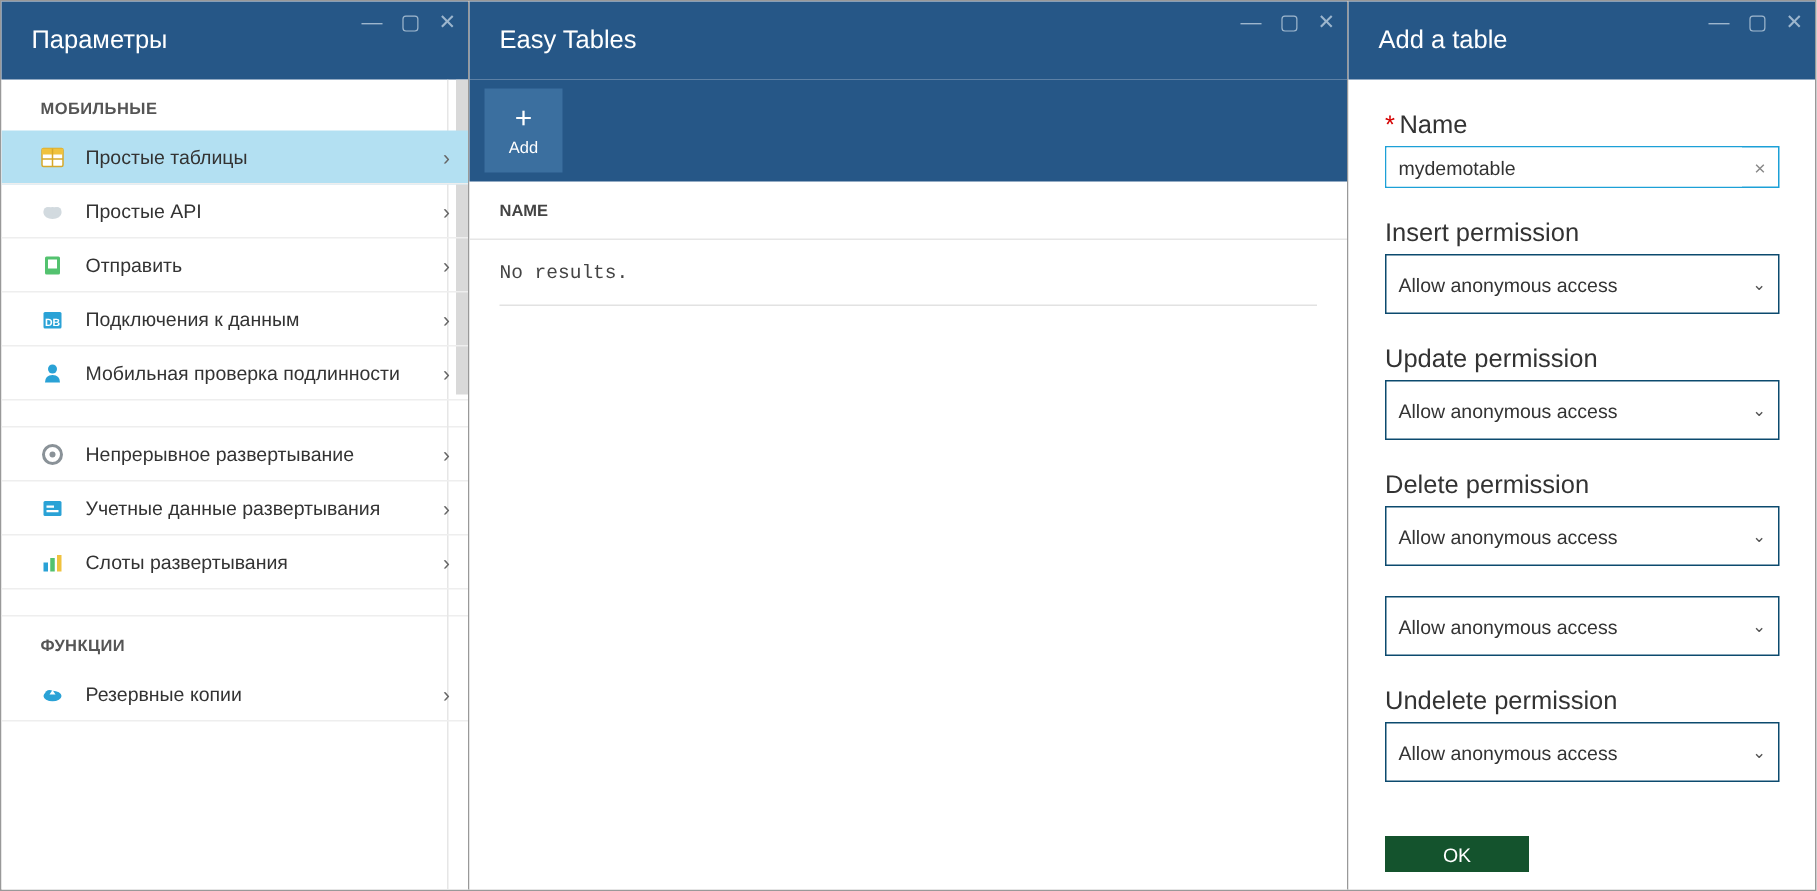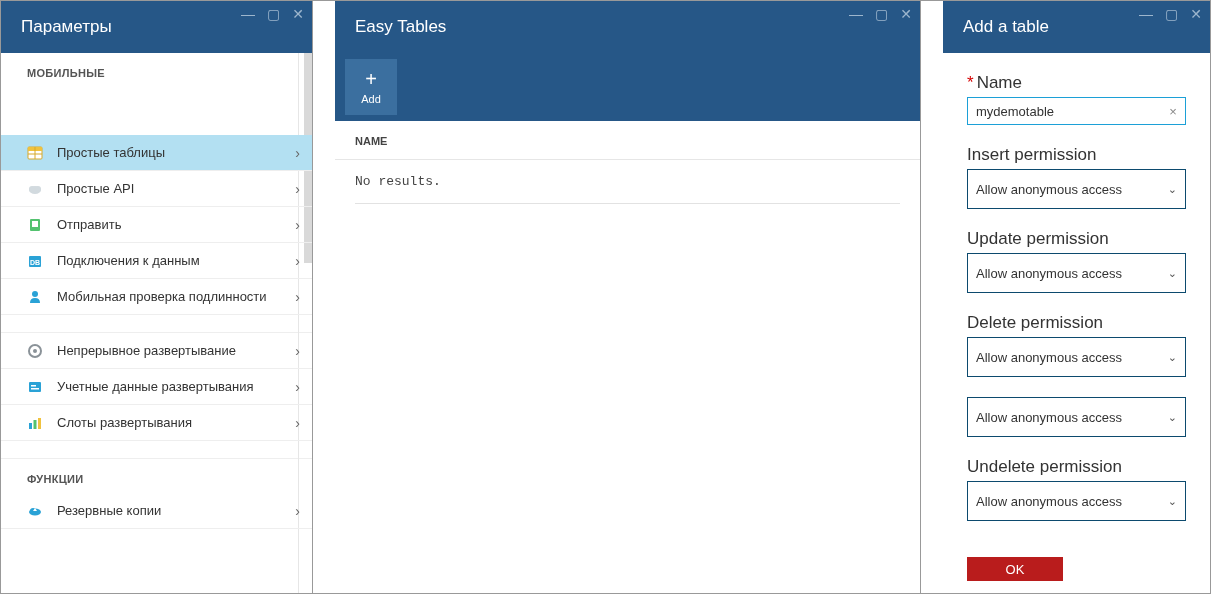--- a/index.html
+++ b/index.html
@@ -6,21 +6,21 @@
     body {
       font-family: "Segoe UI", Tahoma, Arial, sans-serif;
       font-size: 13px;
       background: #fff;
       color: #333;
       width: 1211px;
       height: 594px;
       overflow: hidden;
       border: 1px solid #999;
     }
-    .app { display: flex; width: 100%; height: 100%; gap: 22px; }
+    .app { display: flex; width: 100%; height: 100%; }
     .blade {
       display: flex;
       flex-direction: column;
       border-right: 1px solid #999;
       height: 100%;
       position: relative;
       background: #fff;
     }
     .blade:last-child { border-right: none; }
     .blade-header {
@@ -86,21 +86,21 @@
     .menu-item {
       display: flex;
       align-items: center;
       height: 36px;
       padding: 0 12px 0 26px;
       border-bottom: 1px solid #eee;
       cursor: pointer;
       position: relative;
     }
     .menu-item:first-of-type { border-top: 1px solid #eee; }
-    .menu-item.selected { background: #b3e0f2; margin-top: 48px; }
+    .menu-item.selected { background: #b3e0f2; }
     .menu-icon {
       width: 16px; height: 16px; margin-right: 14px;
       display: inline-flex; align-items: center; justify-content: center;
     }
     .menu-label { flex: 1; color: #333; }
     .menu-chevron { color: #666; font-size: 14px; }
     .scrollbar-stub {
       position: absolute; right: 0; top: 0; width: 8px; height: 210px;
       background: #d9d9d9;
     }
@@ -153,21 +153,21 @@
     }
     .select {
       border: 1px solid #0c4a6e;
       height: 40px;
       display: flex; align-items: center; justify-content: space-between;
       padding: 0 8px; cursor: pointer;
       background: #fff;
     }
     .select .caret { font-size: 11px; color: #555; }
     .ok-btn {
-      background: #b91c1c;
+      background: #14532d;
       color: #fff;
       border: none;
       width: 96px; height: 24px;
       font-size: 13px;
       cursor: pointer;
       margin-top: 16px;
     }
   </style>
 </head>
 <body>

